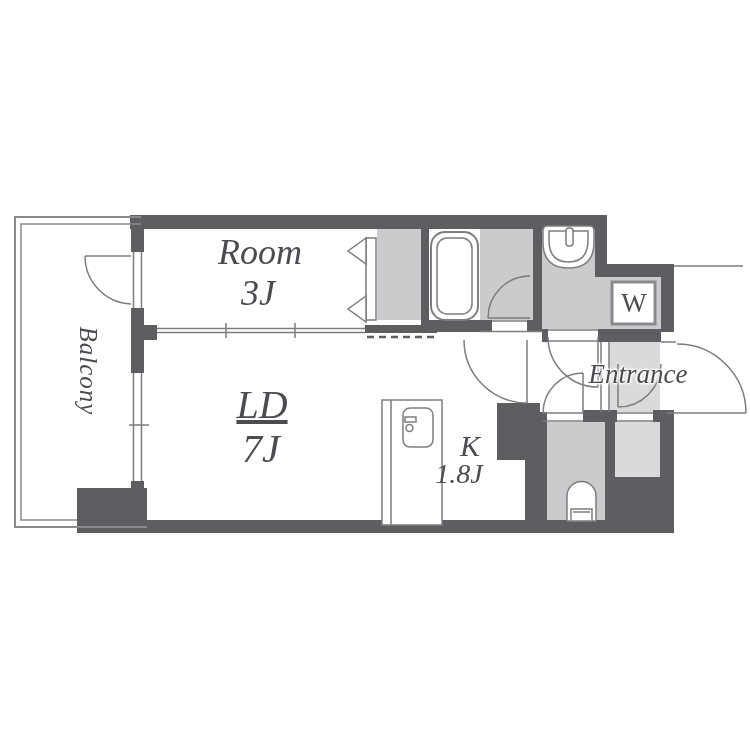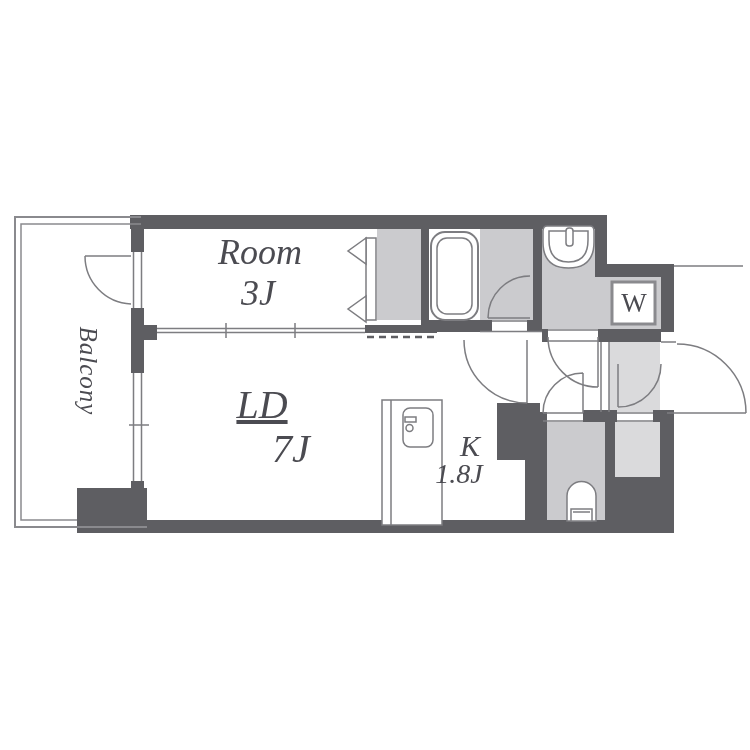--- a/index.html
+++ b/index.html
@@ -132,18 +132,19 @@
       <path class="ln" d="M 391,400 V 525"></path>
       <rect class="ln" x="403" y="408" width="30" height="39" rx="7"></rect>
       <rect class="ln" x="405" y="417" width="11" height="5"></rect>
       <circle class="ln" cx="409.5" cy="428" r="3.5"></circle>
     </g>
   </svg>
 
   <div class="lbl lbl-room" style="left:260px;top:252px;">Room</div>
   <div class="lbl lbl-room" style="left:258px;top:293px;font-style:italic;">3J</div>
   <div class="lbl lbl-ld" style="left:262px;top:405px;text-decoration:underline;">LD</div>
-  <div class="lbl lbl-ld" style="left:261px;top:449px;margin-left:30px;">7J</div>
+  <div class="lbl lbl-ld" style="left:261px;top:449px;">7J</div>
   <div class="lbl lbl-k" style="left:470px;top:446px;">K</div>
   <div class="lbl lbl-k2" style="left:459px;top:474px;">1.8J</div>
   <div class="lbl lbl-balcony" style="left:88px;top:371px;">Balcony</div>
+  <div class="lbl lbl-entrance" style="left:638px;top:374px;">Entrance</div>
   <div class="lbl lbl-w" style="left:634px;top:303px;">W</div>
 </div>
 
 </body></html>

